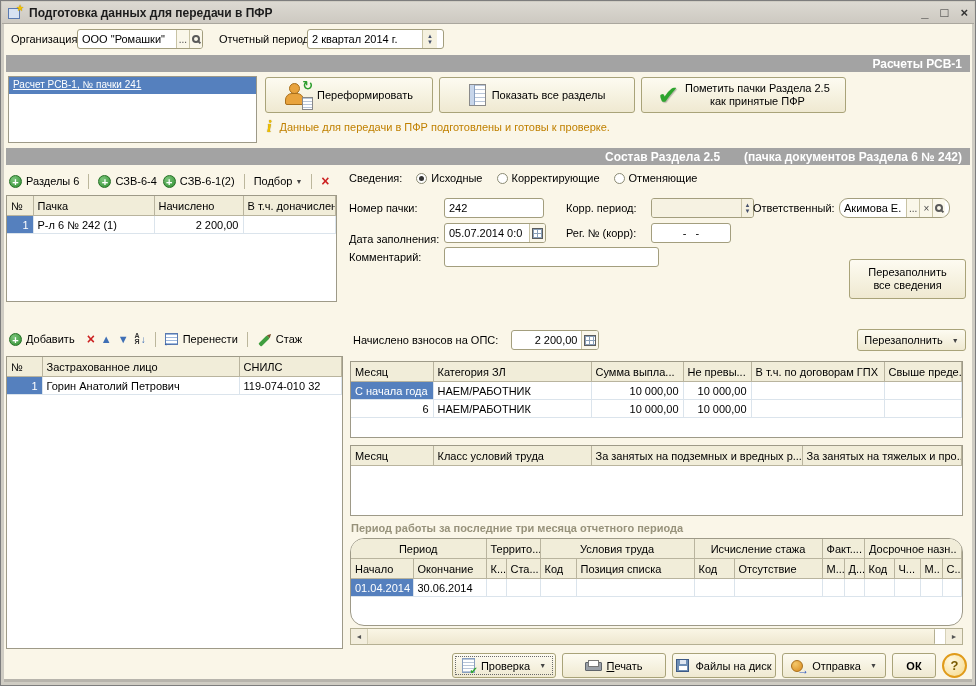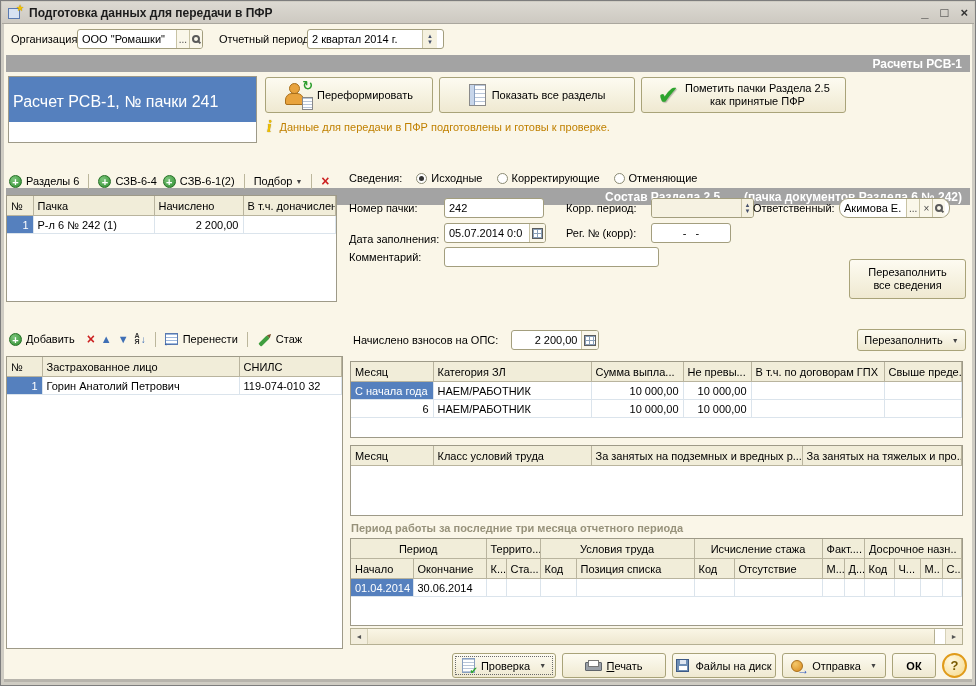--- a/index.html
+++ b/index.html
@@ -69,21 +69,21 @@
   .docicon::before{content:'';position:absolute;left:0;top:0;width:4px;height:100%;background:#c8d6ea;border-right:1px solid #8aa0c0;}
   .bigcheck{color:#2ea52e;font-size:26px;line-height:26px;font-weight:bold;text-shadow:1px 1px 1px rgba(0,0,0,.25);}
   .infoi{font-family:"Liberation Serif","DejaVu Serif",serif;font-style:italic;font-weight:bold;color:#f0c000;
          font-size:16px;text-shadow:0 0 1px #7c6000;line-height:14px;}
   
   .radio{display:inline-flex;align-items:center;gap:4px;font-size:11px;white-space:nowrap;}
   .rdot{width:11px;height:11px;border-radius:50%;border:1px solid #8b8b74;background:#fff;box-sizing:border-box;position:relative;}
   .rdot.on::after{content:'';position:absolute;left:2px;top:2px;width:5px;height:5px;border-radius:50%;background:#333;}
   
   .listbox{position:absolute;background:#fff;border:1px solid #9e9a88;box-sizing:border-box;}
-  .listbox .sel{background:#5580be;color:#fff;font-size:16px;padding:16px 4px;height:13px;white-space:nowrap;overflow:hidden;}
+  .listbox .sel{background:#5580be;color:#fff;font-size:10px;padding:2px 4px;height:13px;white-space:nowrap;overflow:hidden;text-decoration:underline;}
   
   .hscroll{position:absolute;display:flex;border:1px solid #b5b093;background:#fff;box-sizing:border-box;align-items:stretch;}
   .harrow{width:16px;background:#f3eedd;display:flex;align-items:center;justify-content:center;font-size:7px;color:#555;}
   .harrow.l{border-right:1px solid #d6d1b8;}
   .harrow.r{border-left:1px solid #d6d1b8;}
   .hthumb{flex:1;margin-right:10px;background:linear-gradient(#faf6e6,#eee7cf);border-right:1px solid #b5b093;border-radius:1px;}
   
   .fbtn{height:25px;top:652px;}
   .fbtn.focus{outline:1px dotted #6a6a6a;outline-offset:-4px;}
   .helpbtn{border-radius:50%;border:2px solid #e09b1a;background:radial-gradient(circle at 35% 30%,#fff8e0,#f5d98a);
@@ -160,21 +160,21 @@
     <span class="two">
       <span>Пометить пачки Раздела 2.5</span>
       <span>как принятые ПФР</span>
     </span>
   </div>
   <div style="position:absolute;left:266px;top:119px;display:flex;align-items:center;gap:8px;">
     <span class="infoi">i</span>
     <span class="lbl" style="color:#c08000;">Данные для передачи в ПФР подготовлены и готовы к проверке.</span>
   </div>
 
-  <div class="secheader" style="top:147px;margin-top:40px;">
+  <div class="secheader" style="top:147px;">
     <span>Состав Раздела 2.5</span>
     <span style="margin-left:24px;">(пачка документов Раздела 6 № 242)</span>
   </div>
 
   <div class="tbar" style="left:8px;top:170px;">
     <span style="display:flex;align-items:center;gap:4px;">
       <span class="plus">+</span>
         <span>Разделы 6</span>
       </span>
     <span class="tsep"></span>
@@ -397,21 +397,21 @@
         <th>Класс условий труда</th>
         <th>За занятых на подземных и вредных р...</th>
         <th>За занятых на тяжелых и про...</th>
       </tr>
     </tbody>
       </table>
   </div>
 
   <span class="lbl" style="position:absolute;left:350px;top:521px;font-weight:bold;color:#97927b;">Период работы за последние три месяца отчетного периода</span>
 
-  <div class="tblbox" style="left:349px;top:537px;width:613px;height:88px;">
+  <div class="tblbox" style="left:349px;top:537px;width:613px;height:88px;border-radius:14px;">
     <table class="tbl">
       <colgroup>
         <col style="width:62px">
           <col style="width:73px">
           <col style="width:20px">
           <col style="width:34px">
         <col style="width:36px">
           <col style="width:118px">
           <col style="width:40px">
           <col style="width:88px">

